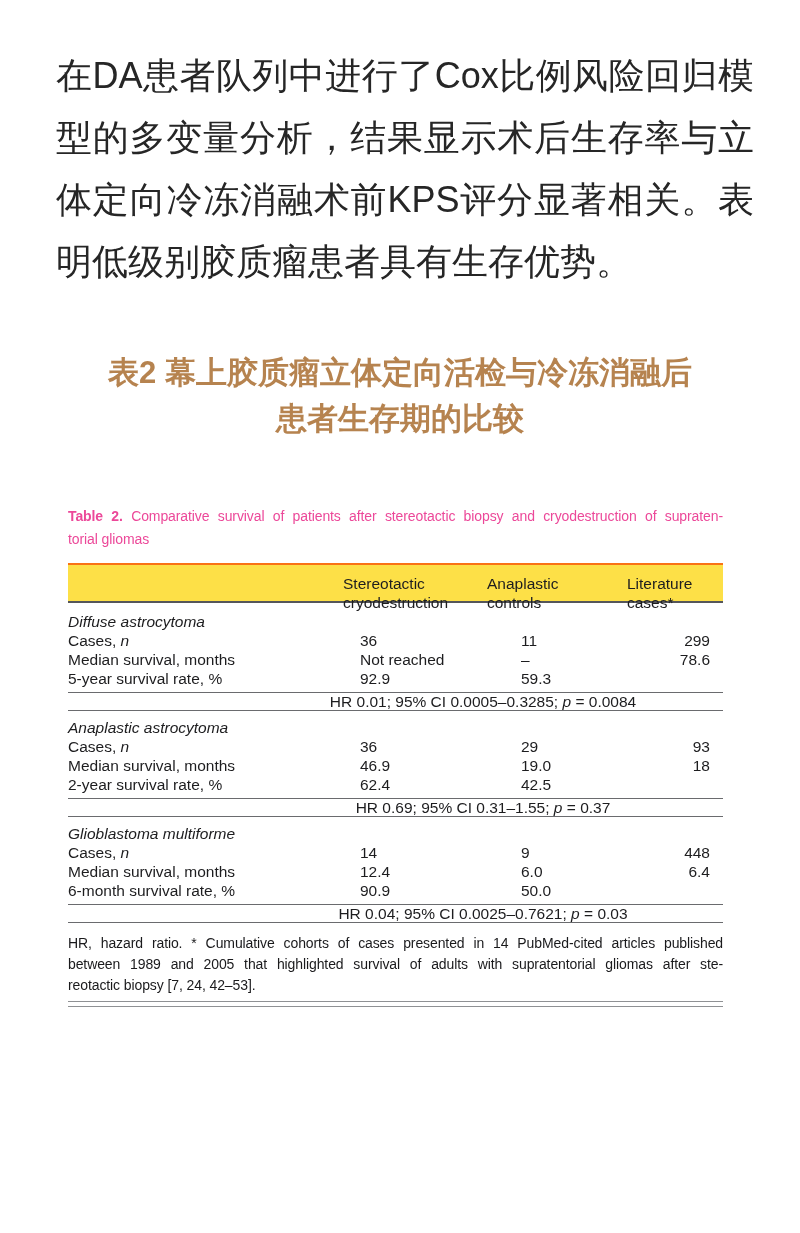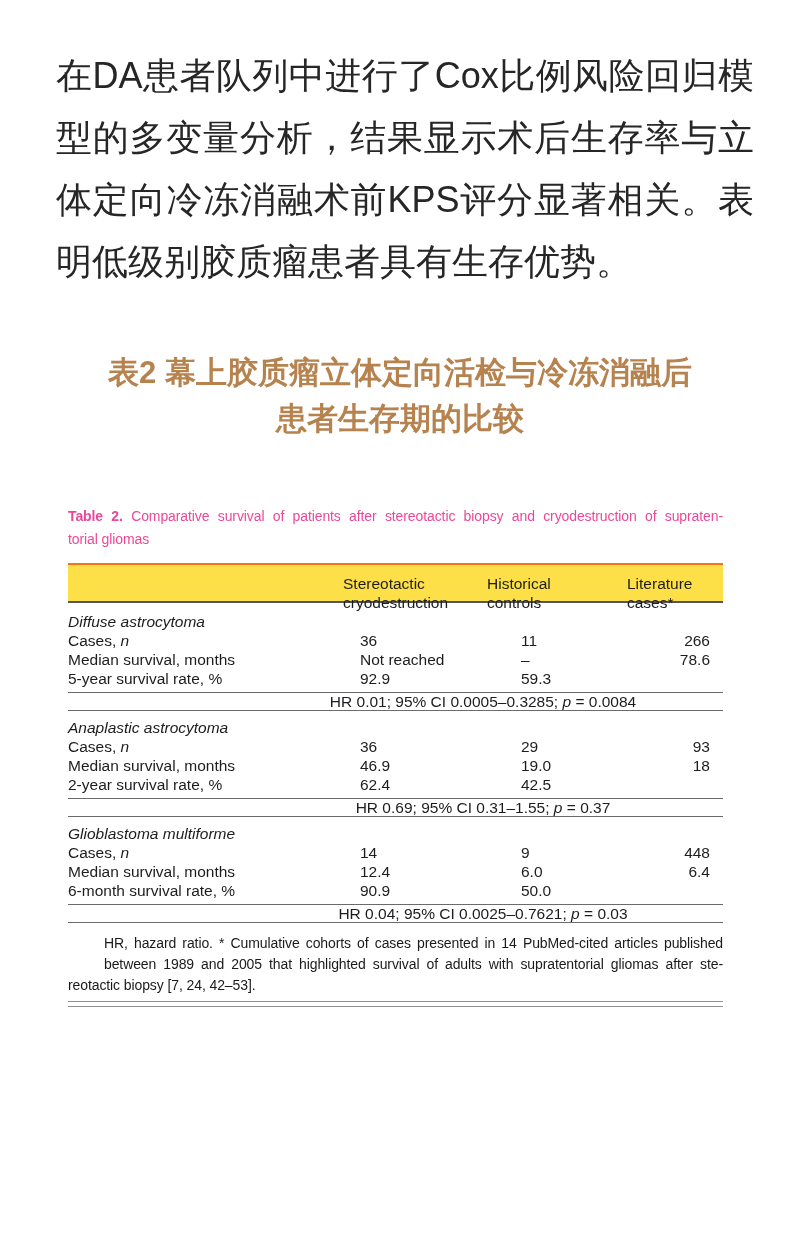--- a/index.html
+++ b/index.html
@@ -42,21 +42,21 @@
   .sec-name { font-style:italic; line-height:19px; }
   .sec-pad1 { padding-top:9px; }
   .sec-pad  { padding-top:7px; }
   .hr-row {
     margin-top:4px; box-sizing:border-box; height:19px;
     border-top:1.5px solid #6a6b6e; border-bottom:1.5px solid #6a6b6e;
     display:flex; align-items:center; justify-content:center;
     padding-left:175px;
   }
   .footnote { padding-top:10px; font-size:14px; line-height:21px; letter-spacing:-0.1px; color:#1a1a1c; }
-  .fn-line.j { text-align:justify; text-align-last:justify;margin-left:36px; }
+  .fn-line.j { text-align:justify; text-align-last:justify; }
   .bottom-rule {
     margin-top:5px; height:6px; box-sizing:border-box;
     border-top:1.5px solid #8f9194; border-bottom:1.5px solid #8f9194;
   }
 </style>
 </head>
 <body>
 
 <div>
 
@@ -81,36 +81,36 @@
       <div class="cap-line">torial gliomas</div>
     </div>
 
     <div class="thead grid4">
       <div class="c0"></div>
       <div class="c1">
         <div>Stereotactic</div>
         <div>cryodestruction</div>
       </div>
       <div class="c2">
-        <div>Historical</div>
+        <div>Anaplastic</div>
         <div>controls</div>
       </div>
       <div class="c3h">
         <div>Literature</div>
         <div>cases*</div>
       </div>
     </div>
 
     <div>
       <div class="sec-name sec-pad1">Diffuse astrocytoma</div>
       <div class="row grid4">
         <div class="c0"><span>Cases, </span><span class="i">n</span></div>
         <div class="c1">36</div>
         <div class="c2">11</div>
-        <div class="c3">266</div>
+        <div class="c3">299</div>
       </div>
       <div class="row grid4">
         <div class="c0"><span>Median survival, months</span><span class="i"></span></div>
         <div class="c1">Not reached</div>
         <div class="c2">–</div>
         <div class="c3">78.6</div>
       </div>
       <div class="row grid4">
         <div class="c0"><span>5-year survival rate, %</span><span class="i"></span></div>
         <div class="c1">92.9</div>

